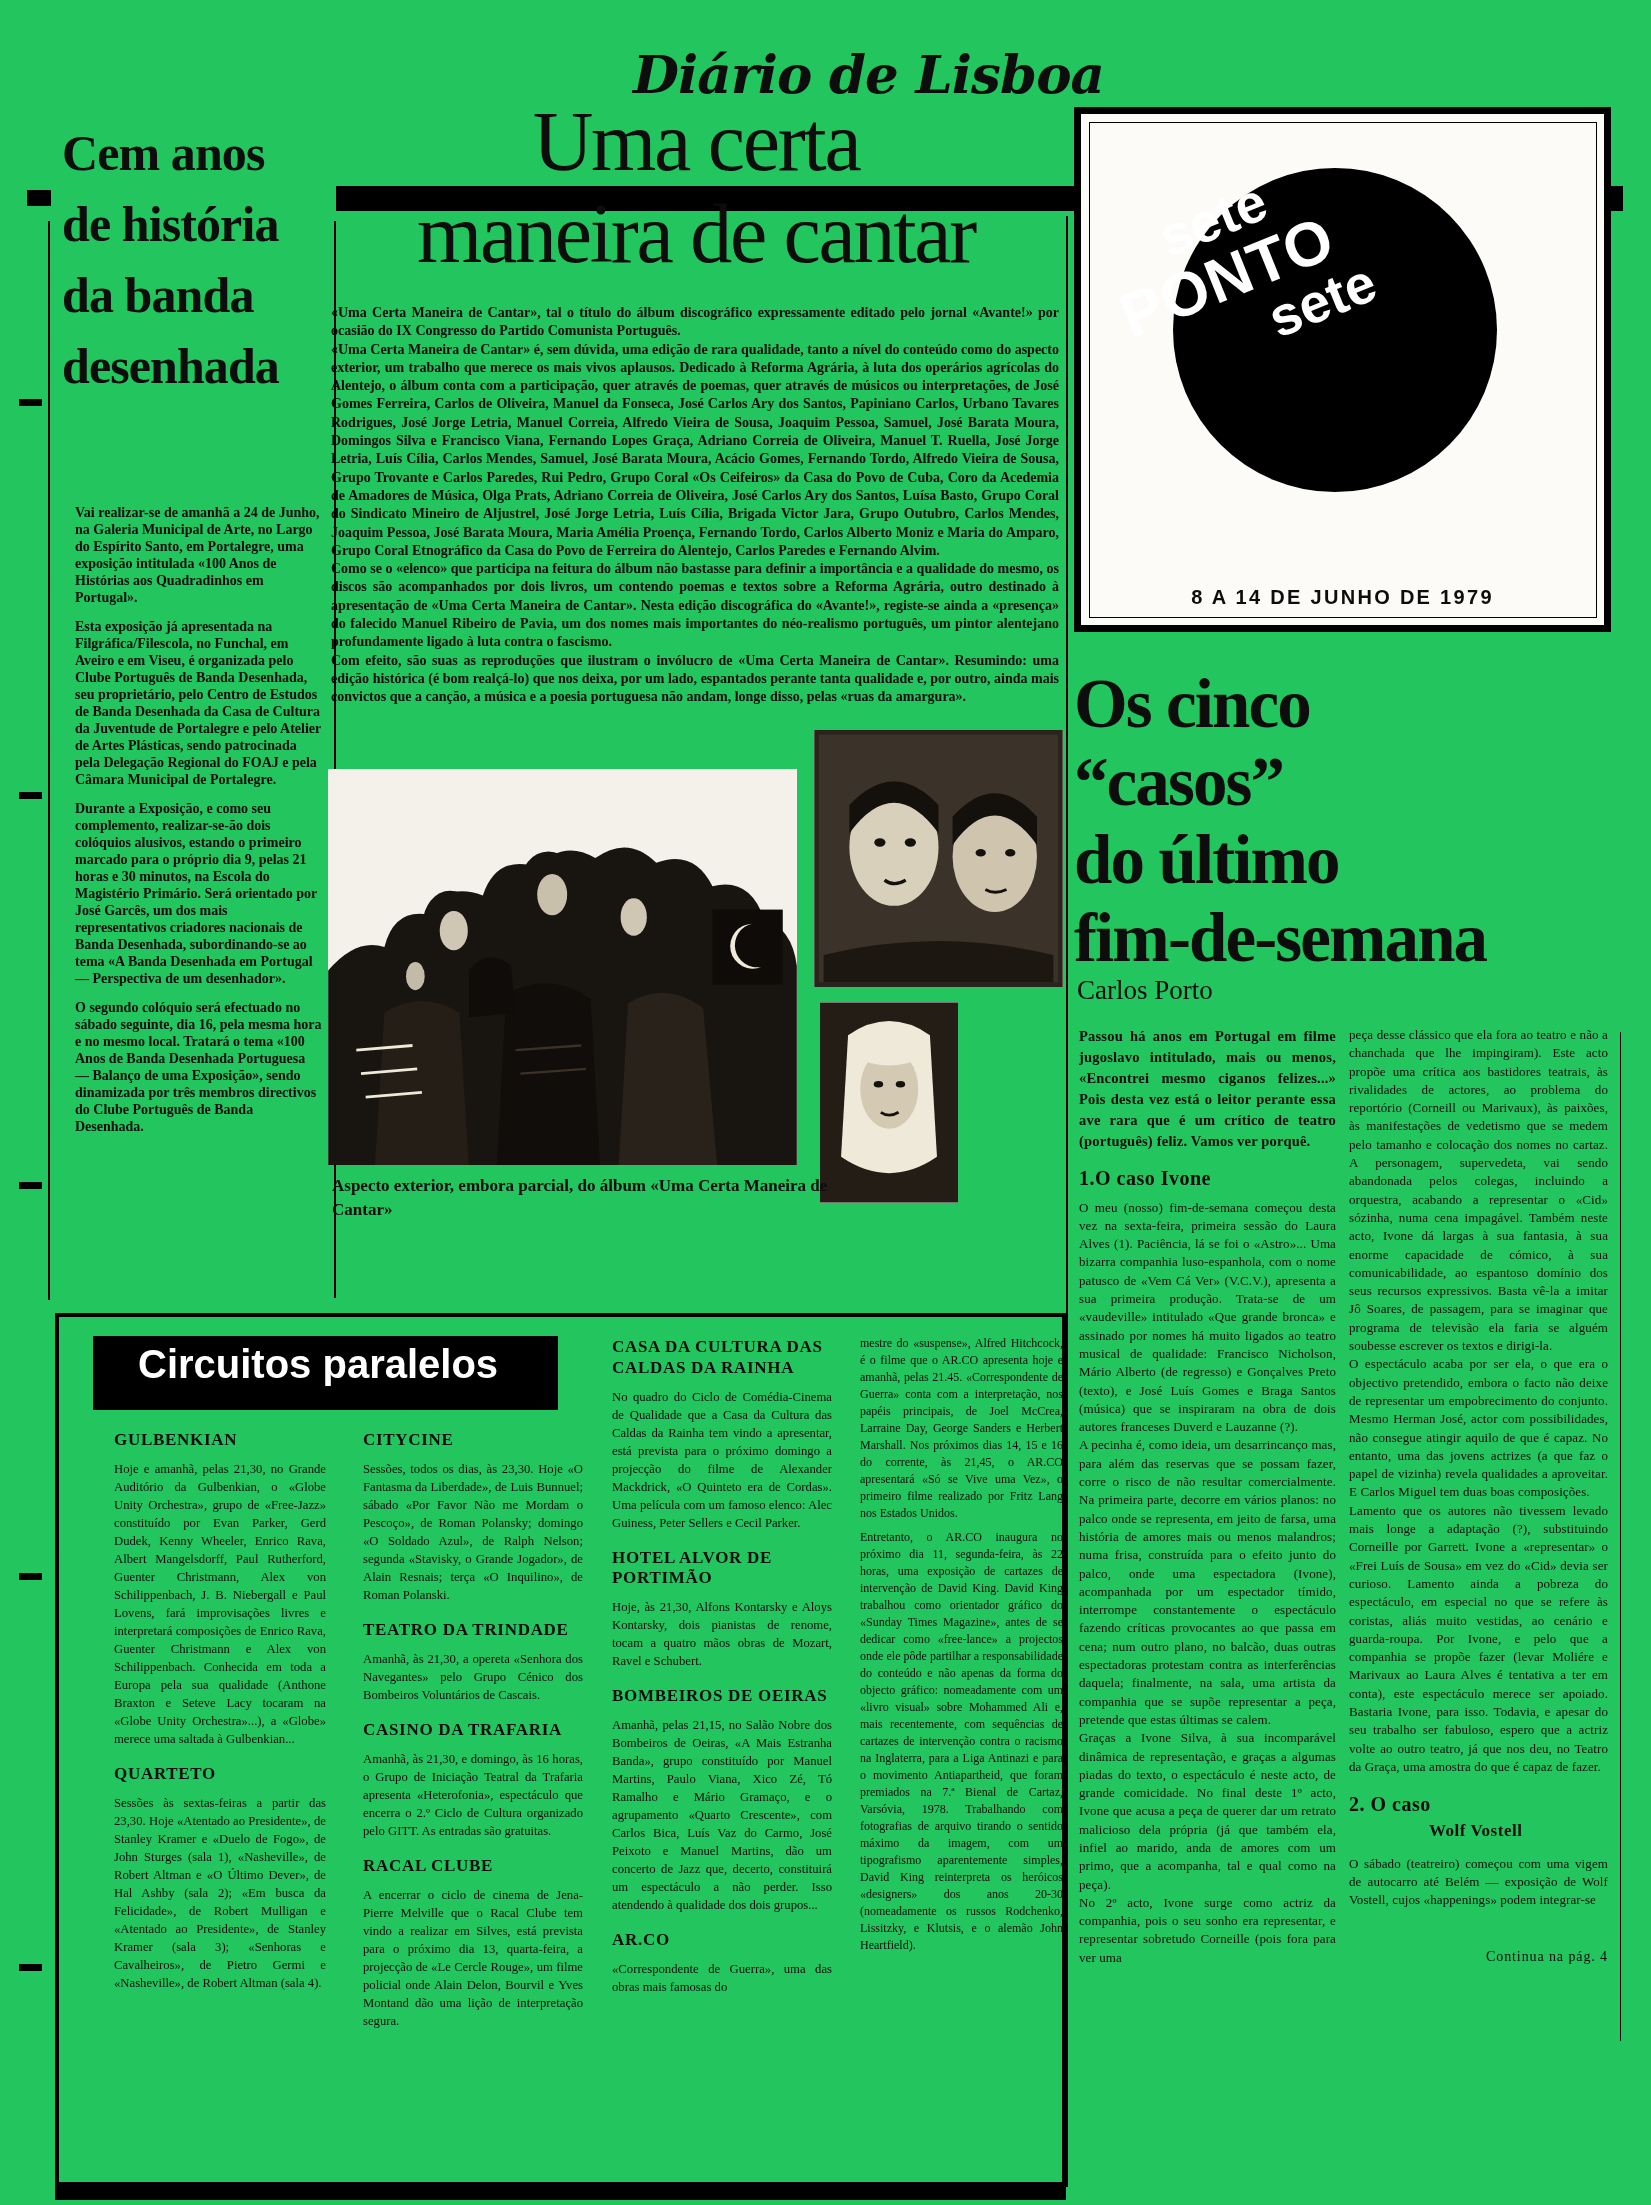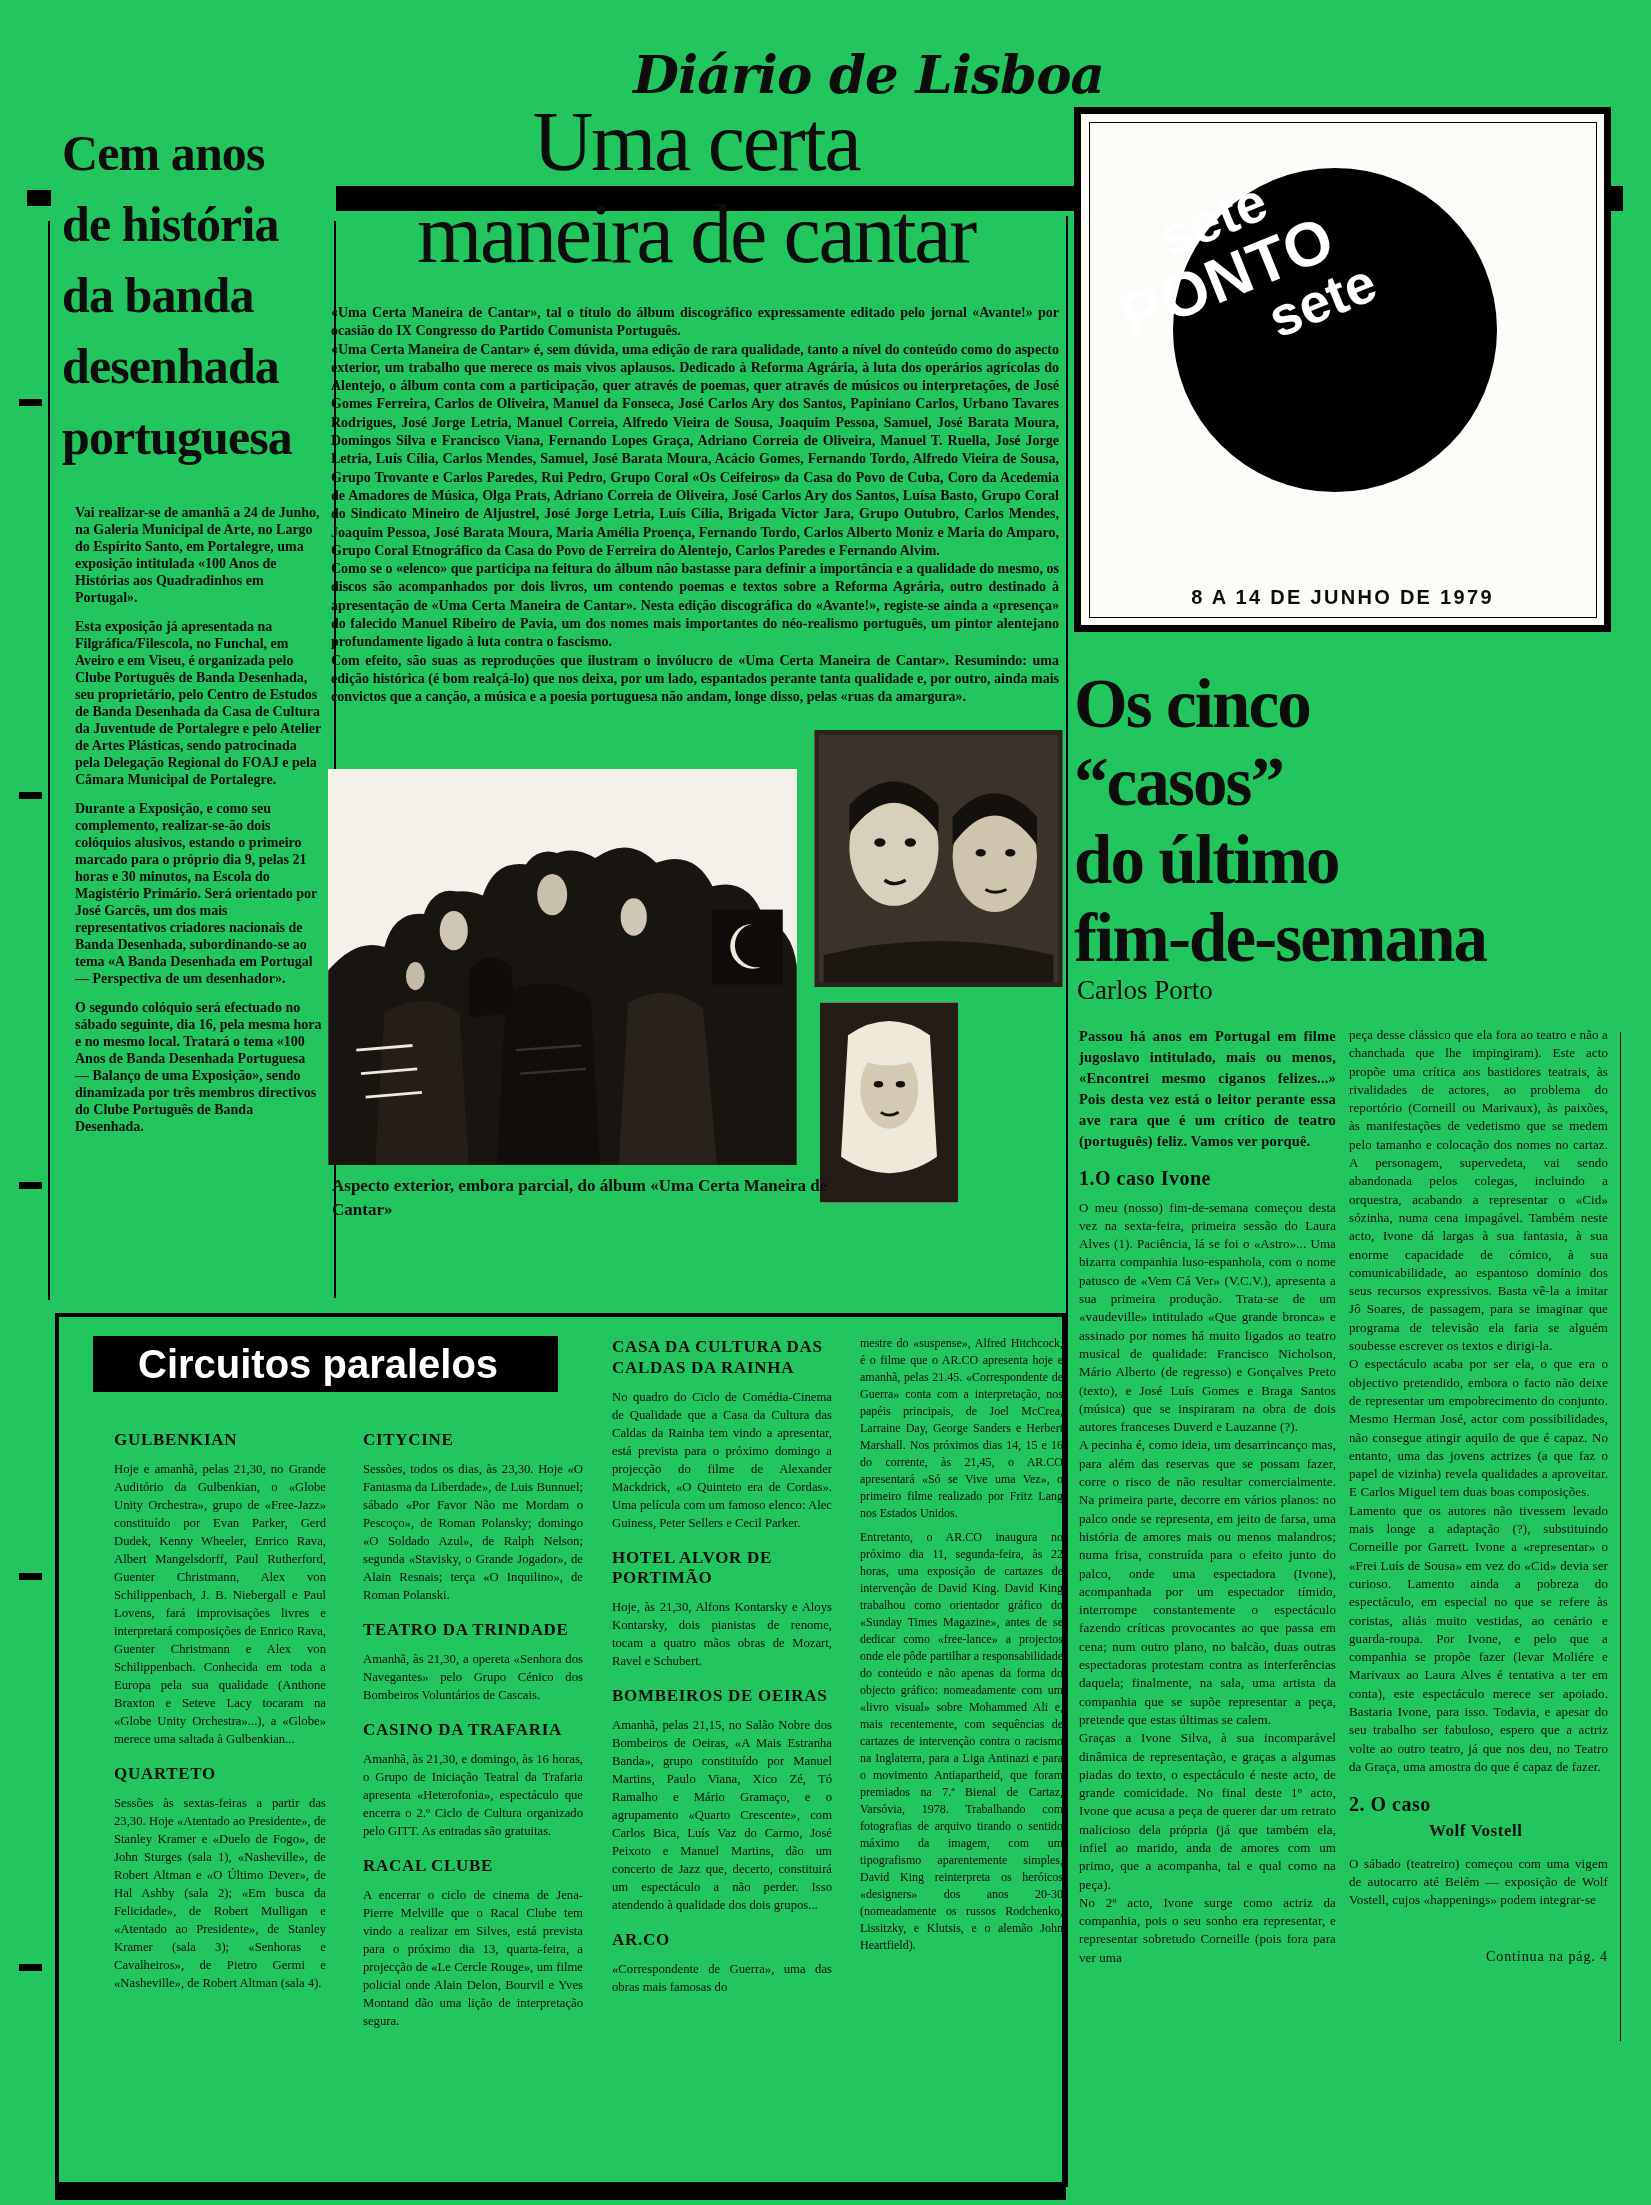--- a/index.html
+++ b/index.html
@@ -44,21 +44,21 @@
   #casos-col2{left:1349px;top:1026px;width:259px;height:1152px;}
   .casos-col p{margin:0;}
   .casos-lead{font-weight:bold;font-size:14.5px;line-height:21px;letter-spacing:0.2px;}
   .casos-h{font-weight:bold;font-size:20px;letter-spacing:0.5px;margin:17px 0 11.3px 0;}
   .casos-h2a{font-weight:bold;font-size:20px;letter-spacing:0.5px;margin:19px 0 0 0;}
   .casos-h2b{font-weight:bold;font-size:17px;letter-spacing:0.5px;margin:9px 0 14px 80px;}
   #casos-cont{margin-top:38px;text-align:right;font-size:14px;letter-spacing:0.9px;}
   
   #circ-box{left:55px;top:1313px;width:1011px;height:887px;box-sizing:border-box;
             border:4.7px solid #000;border-bottom:18px solid #000;}
-  #circ-bar{position:absolute;left:34px;top:19px;width:465px;height:56px;background:#000;
+  #circ-bar{position:absolute;left:34px;top:19px;width:465px;height:74px;background:#000;
             color:#fff;font-family:"Liberation Sans", sans-serif;font-weight:bold;
             font-size:40px;line-height:57px;padding-left:45px;box-sizing:border-box;}
   .circ-col{position:absolute;font-size:12.7px;line-height:18px;text-align:justify;overflow:hidden;}
   .circ-col p{margin:0;}
   .circ-h{font-weight:bold;font-size:17px;letter-spacing:0.7px;line-height:20.6px;
           margin:16px 0 9.4px 0;text-align:left;}
   .circ-h.first{margin-top:0;}
   #circ-col1{left:55px;top:113px;width:212px;height:741px;}
   #circ-col2{left:304px;top:113px;width:220px;height:741px;}
   #circ-col3{left:553px;top:20px;width:220px;height:835px;}
@@ -85,21 +85,20 @@
   <div class="abs foldmark" style="left:19px;top:792px;width:22.5px;height:6.6px;"></div>
   <div class="abs foldmark" style="left:19px;top:1182px;width:22.5px;height:6.6px;"></div>
   <div class="abs foldmark" style="left:19px;top:1573px;width:22.5px;height:6.6px;"></div>
   <div class="abs foldmark" style="left:19px;top:1964px;width:22.5px;height:6.6px;"></div>
 
   <div class="abs" id="left-title">
     <div>Cem anos</div>
     <div>de história</div>
     <div>da banda</div>
     <div>desenhada</div>
-    <div>portuguesa</div>
   </div>
   <div class="abs" id="left-body">
     <p>Vai realizar-se de amanhã a 24 de Junho, na Galeria Municipal de Arte, no Largo do Espírito Santo, em Portalegre, uma exposição intitulada «100 Anos de Histórias aos Quadradinhos em Portugal».</p>
     <p>Esta exposição já apresentada na Filgráfica/Filescola, no Funchal, em Aveiro e em Viseu, é organizada pelo Clube Português de Banda Desenhada, seu proprietário, pelo Centro de Estudos de Banda Desenhada da Casa de Cultura da Juventude de Portalegre e pelo Atelier de Artes Plásticas, sendo patrocinada pela Delegação Regional do FOAJ e pela Câmara Municipal de Portalegre.</p>
     <p>Durante a Exposição, e como seu complemento, realizar-se-ão dois colóquios alusivos, estando o primeiro marcado para o próprio dia 9, pelas 21 horas e 30 minutos, na Escola do Magistério Primário. Será orientado por José Garcês, um dos mais representativos criadores nacionais de Banda Desenhada, subordinando-se ao tema «A Banda Desenhada em Portugal — Perspectiva de um desenhador».</p>
     <p>O segundo colóquio será efectuado no sábado seguinte, dia 16, pela mesma hora e no mesmo local. Tratará o tema «100 Anos de Banda Desenhada Portuguesa — Balanço de uma Exposição», sendo dinamizada por três membros directivos do Clube Português de Banda Desenhada.</p>
   </div>
 
   <div class="abs" id="center-title">
     <div>Uma certa</div>

